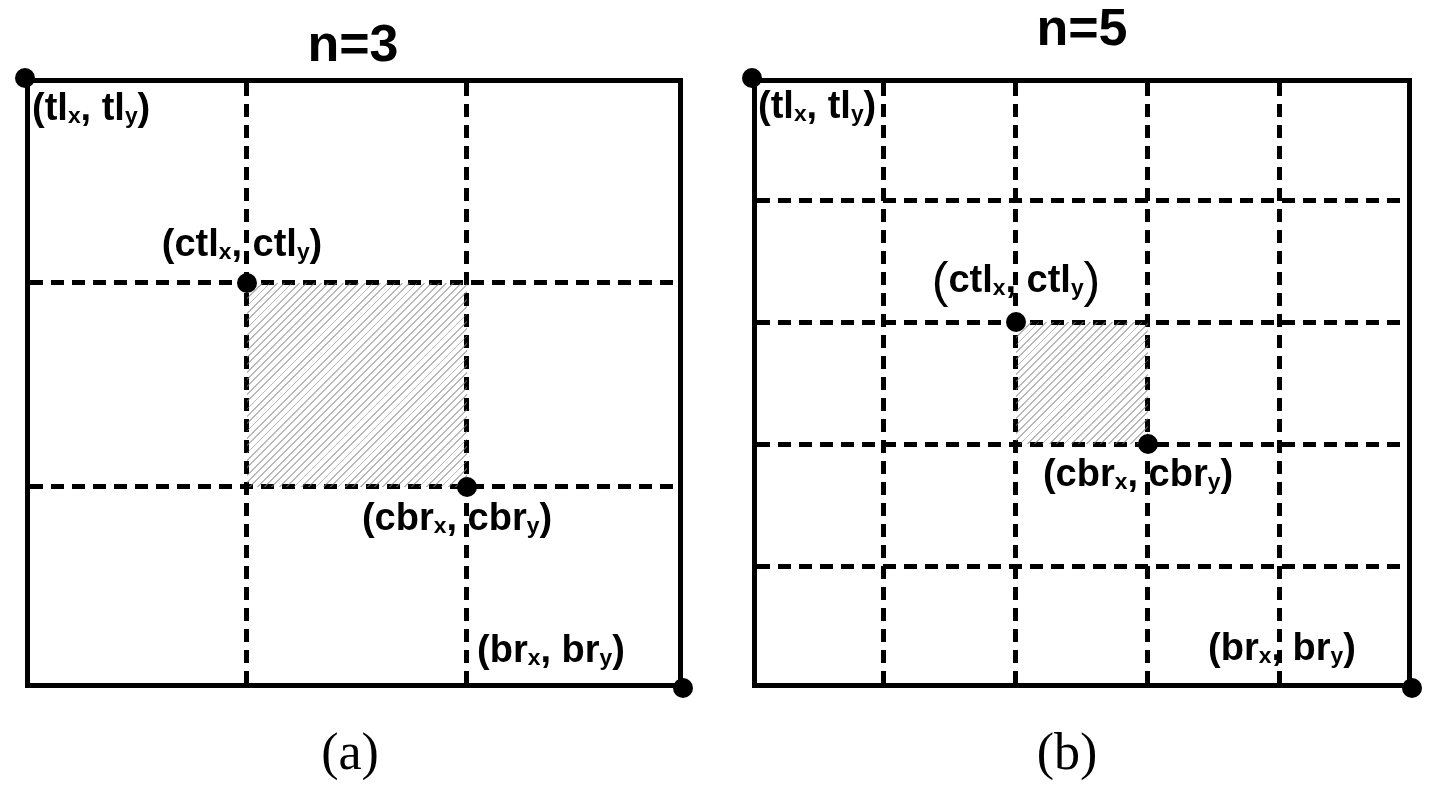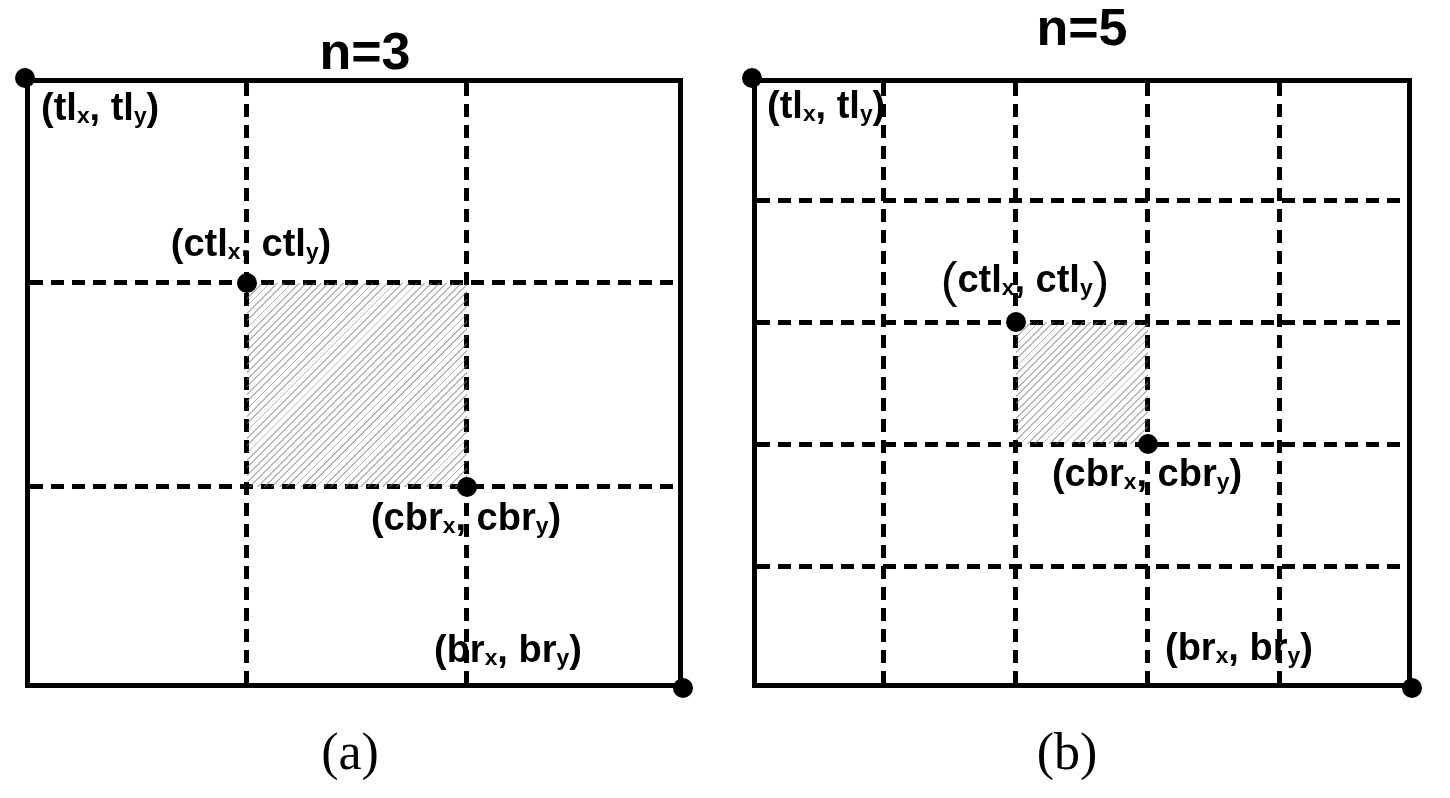--- a/index.html
+++ b/index.html
@@ -27,37 +27,36 @@
   .dot {
     position:absolute; width:20px; height:20px; border-radius:50%; background:#000;
   }
   .title {
     position:absolute; font-size:52px; font-weight:600; line-height:1.05;
     text-align:center; white-space:nowrap;
   }
   .lbl {
     position:absolute; font-size:38px; font-weight:600; line-height:1.05;
     white-space:nowrap;
-    margin-left:9px;
   }
   .lbl.center { text-align:center; }
-  .lbl.right  { text-align:left; }
+  .lbl.right  { text-align:center; }
   .sb { font-size:0.60em; vertical-align:-0.15em; }
   .bp { font-size:1.32em; line-height:0; vertical-align:-0.10em; font-weight:500; }
   .caption {
     position:absolute; font-family:"Liberation Serif","DejaVu Serif",serif;
     font-size:52px; font-weight:400; text-align:center; white-space:nowrap;
   }
 </style>
 </head>
 <body>
 
 <div class="canvas">
 
-  <div class="title" style="left:36px; top:16px; width:658px;margin-top:8px;">n=3</div>
+  <div class="title" style="left:24px; top:16px; width:658px;">n=3</div>
 
   <div class="square" style="left:25px; top:78px; width:658px; height:610px;"></div>
 
   <div class="vline" style="left:244px; top:83px; height:600px;"></div>
   <div class="vline" style="left:464px; top:83px; height:600px;"></div>
   <div class="hline" style="left:30px; top:280px; width:648px;"></div>
   <div class="hline" style="left:30px; top:484px; width:648px;"></div>
 
   <div class="hatch" style="left:247px; top:283px; width:220px; height:204px;"></div>
 

